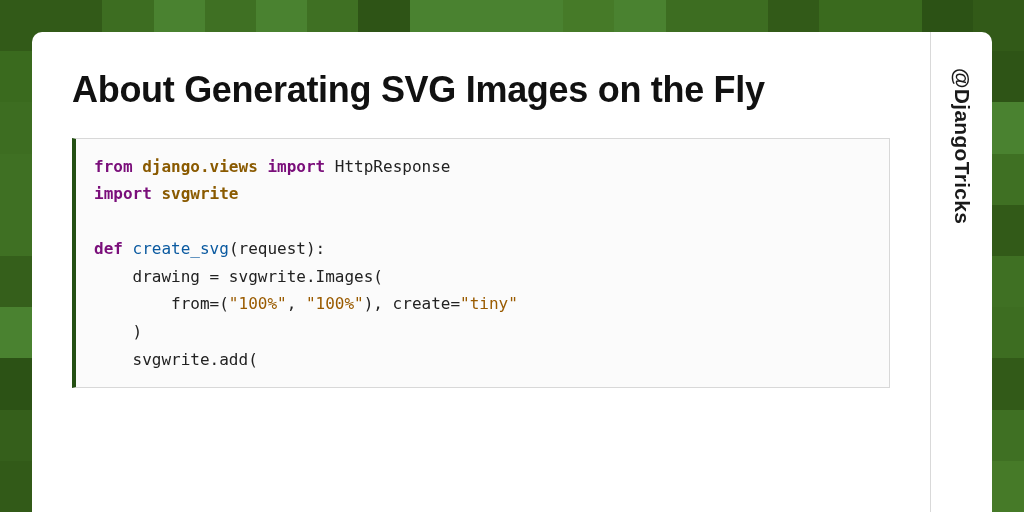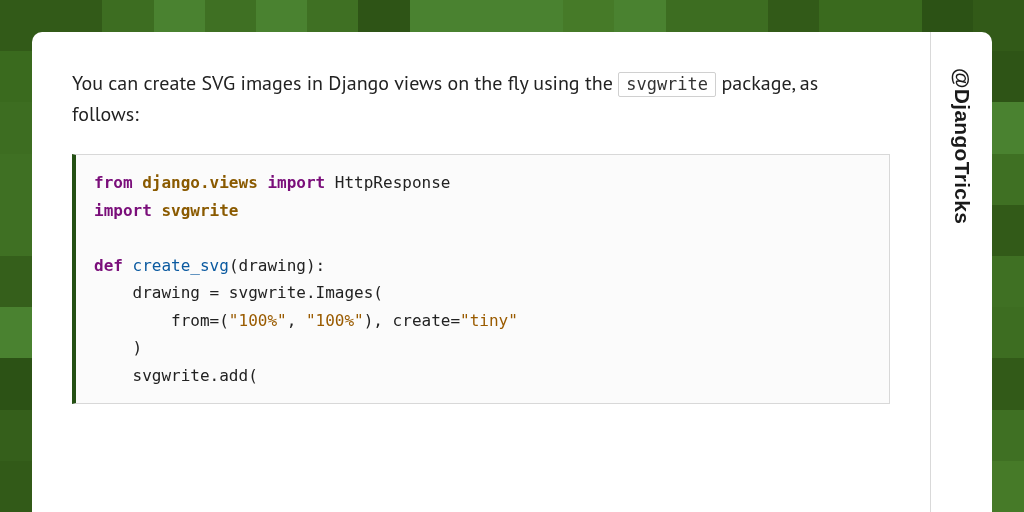--- a/index.html
+++ b/index.html
@@ -290,27 +290,25 @@
     <div style="background: rgb(46, 84, 22);"></div>
     <div style="background: rgb(61, 109, 33);"></div>
     <div style="background: rgb(70, 122, 40);"></div>
     <div style="background: rgb(50, 90, 24);"></div>
     <div style="background: rgb(74, 130, 48);"></div>
     <div style="background: rgb(70, 122, 40);"></div>
   </div>
 
 <div class="card">
   <div class="main">
-    <p class="lead">
-      <span>You can create SVG images in Django views on the fly using the </span><code class="inline">svgwrite</code><span> package, as follows:</span>
-    </p>
+    <h1 class="title">About Generating SVG Images on the Fly</h1>
     <div class="codeblock"><span class="kw">from</span> <span class="mod">django.views</span> <span class="kw">import</span><span> HttpResponse</span>
 <span class="kw">import</span> <span class="mod">svgwrite</span>
 
-<span class="kw">def</span> <span class="fn">create_svg</span><span>(drawing):</span>
+<span class="kw">def</span> <span class="fn">create_svg</span><span>(request):</span>
 <span>    drawing = svgwrite.Images(</span>
 <span>        from=(</span><span class="str">"100%"</span><span>, </span><span class="str">"100%"</span><span>), create=</span><span class="str">"tiny"</span>
 <span>    )</span>
 <span>    svgwrite.add(</span></div>
   </div>
   <div class="sidebar">
     <div class="handle">@DjangoTricks</div>
   </div>
 </div>
 

